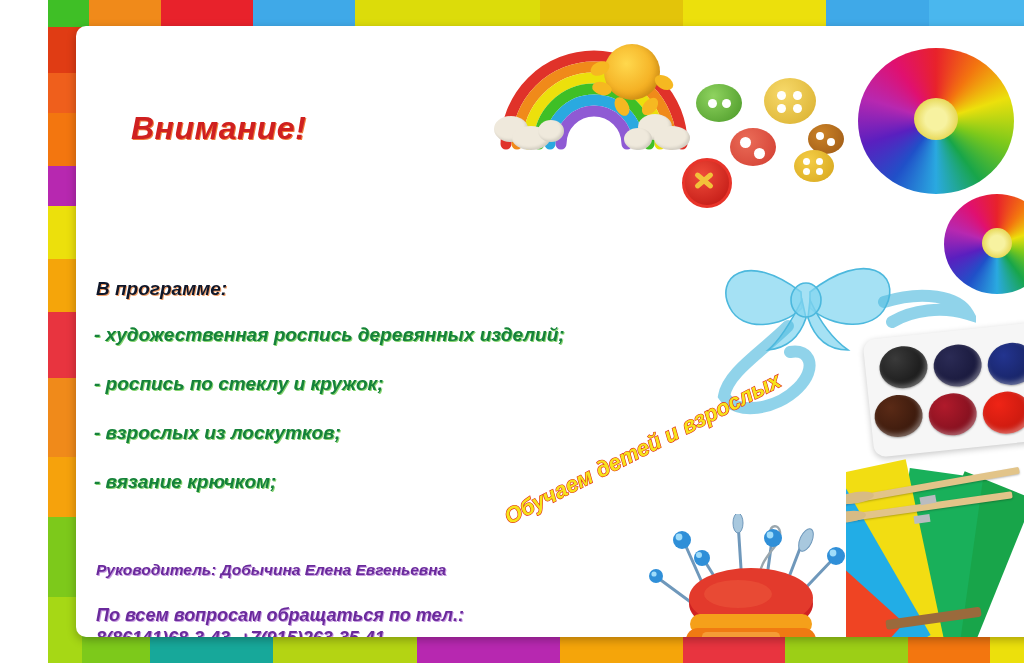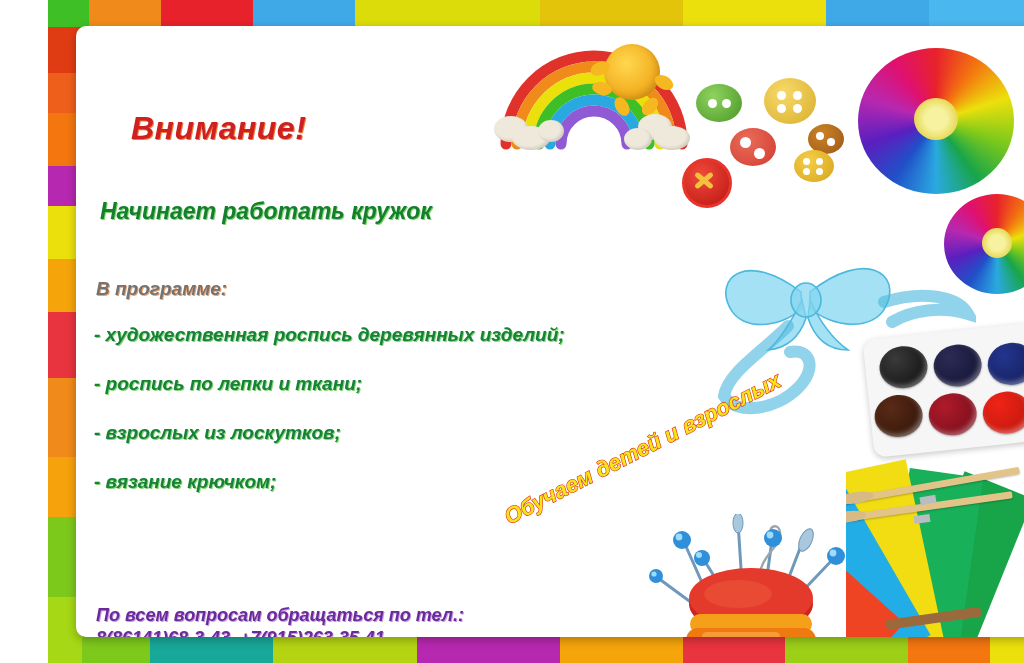--- a/index.html
+++ b/index.html
@@ -48,21 +48,21 @@
     font-size:30px;font-weight:bold;font-style:italic;color:#cf2020;
     text-shadow:1px 1px 0 #f07a3a;white-space:nowrap;}
   .t-club1{position:absolute;left:24px;top:172px;
     font-size:23px;font-weight:bold;font-style:italic;color:#13802e;
     text-shadow:1px 1px 0 #7fd36b;white-space:nowrap;}
   .t-club2{position:absolute;left:328px;top:203px;
     font-size:21px;font-weight:bold;font-style:italic;color:#13802e;
     text-shadow:1px 1px 0 #7fd36b;white-space:nowrap;}
 
   .t-program{position:absolute;left:20px;top:252px;
-    font-size:19px;font-weight:bold;font-style:italic;color:#737373;
+    font-size:19px;font-weight:bold;font-style:italic;color:#0f172a;
     text-shadow:1px 1px 0 #f1a06a;white-space:nowrap;}
 
   .plist{position:absolute;left:18px;top:298px;width:620px;}
   .plist .pitem{font-size:19px;font-weight:bold;font-style:italic;
     color:#15823a;text-shadow:1px 1px 0 #86d46f;
     margin-bottom:27px;white-space:nowrap;}
 
   .t-head{position:absolute;left:20px;top:535px;
     font-size:15.5px;font-weight:bold;font-style:italic;color:#6a2a9c;
     text-shadow:1px 1px 0 #c79ae0;white-space:nowrap;}
@@ -279,30 +279,30 @@
       <div class="brush" style="left:-4px;top:42px;width:180px;height:7px;transform:rotate(-10deg);"></div>
       <div class="brush" style="left:-10px;top:60px;width:178px;height:7px;transform:rotate(-8deg);"></div>
       <div class="ferrule" style="left:74px;top:40px;width:16px;height:8px;transform:rotate(-10deg);"></div>
       <div class="ferrule" style="left:68px;top:59px;width:16px;height:8px;transform:rotate(-8deg);"></div>
       <div class="bristle" style="left:-6px;top:36px;width:34px;height:11px;transform:rotate(-10deg);"></div>
       <div class="bristle" style="left:-14px;top:55px;width:34px;height:11px;transform:rotate(-8deg);"></div>
       <div class="scissor" style="left:40px;top:164px;width:96px;height:10px;transform:rotate(-8deg);"></div>
     </div>
 
     <div class="t-attention">Внимание!</div>
-    <div class="t-club1">Начинает работать кружок</div>
 
     <div class="t-program">В программе:</div>
 
     <div class="plist">
       <div class="pitem">- художественная роспись деревянных изделий;</div>
-      <div class="pitem">- роспись по лепки и ткани;</div>
+      <div class="pitem">- роспись по стеклу и кружок;</div>
       <div class="pitem">- взрослых из лоскутков;</div>
       <div class="pitem">- вязание крючком;</div>
     </div>
 
     <div class="t-slogan">Обучаем детей и взрослых</div>
 
+    <div class="t-head">Руководитель: Добычина Елена Евгеньевна</div>
     <div class="t-phone" style="white-space:pre-line;">По всем вопросам обращаться по тел.:
 8(86141)68-3-43, +7(915)263-35-41</div>
 
   </div>
 </div>
 
 </body></html>

